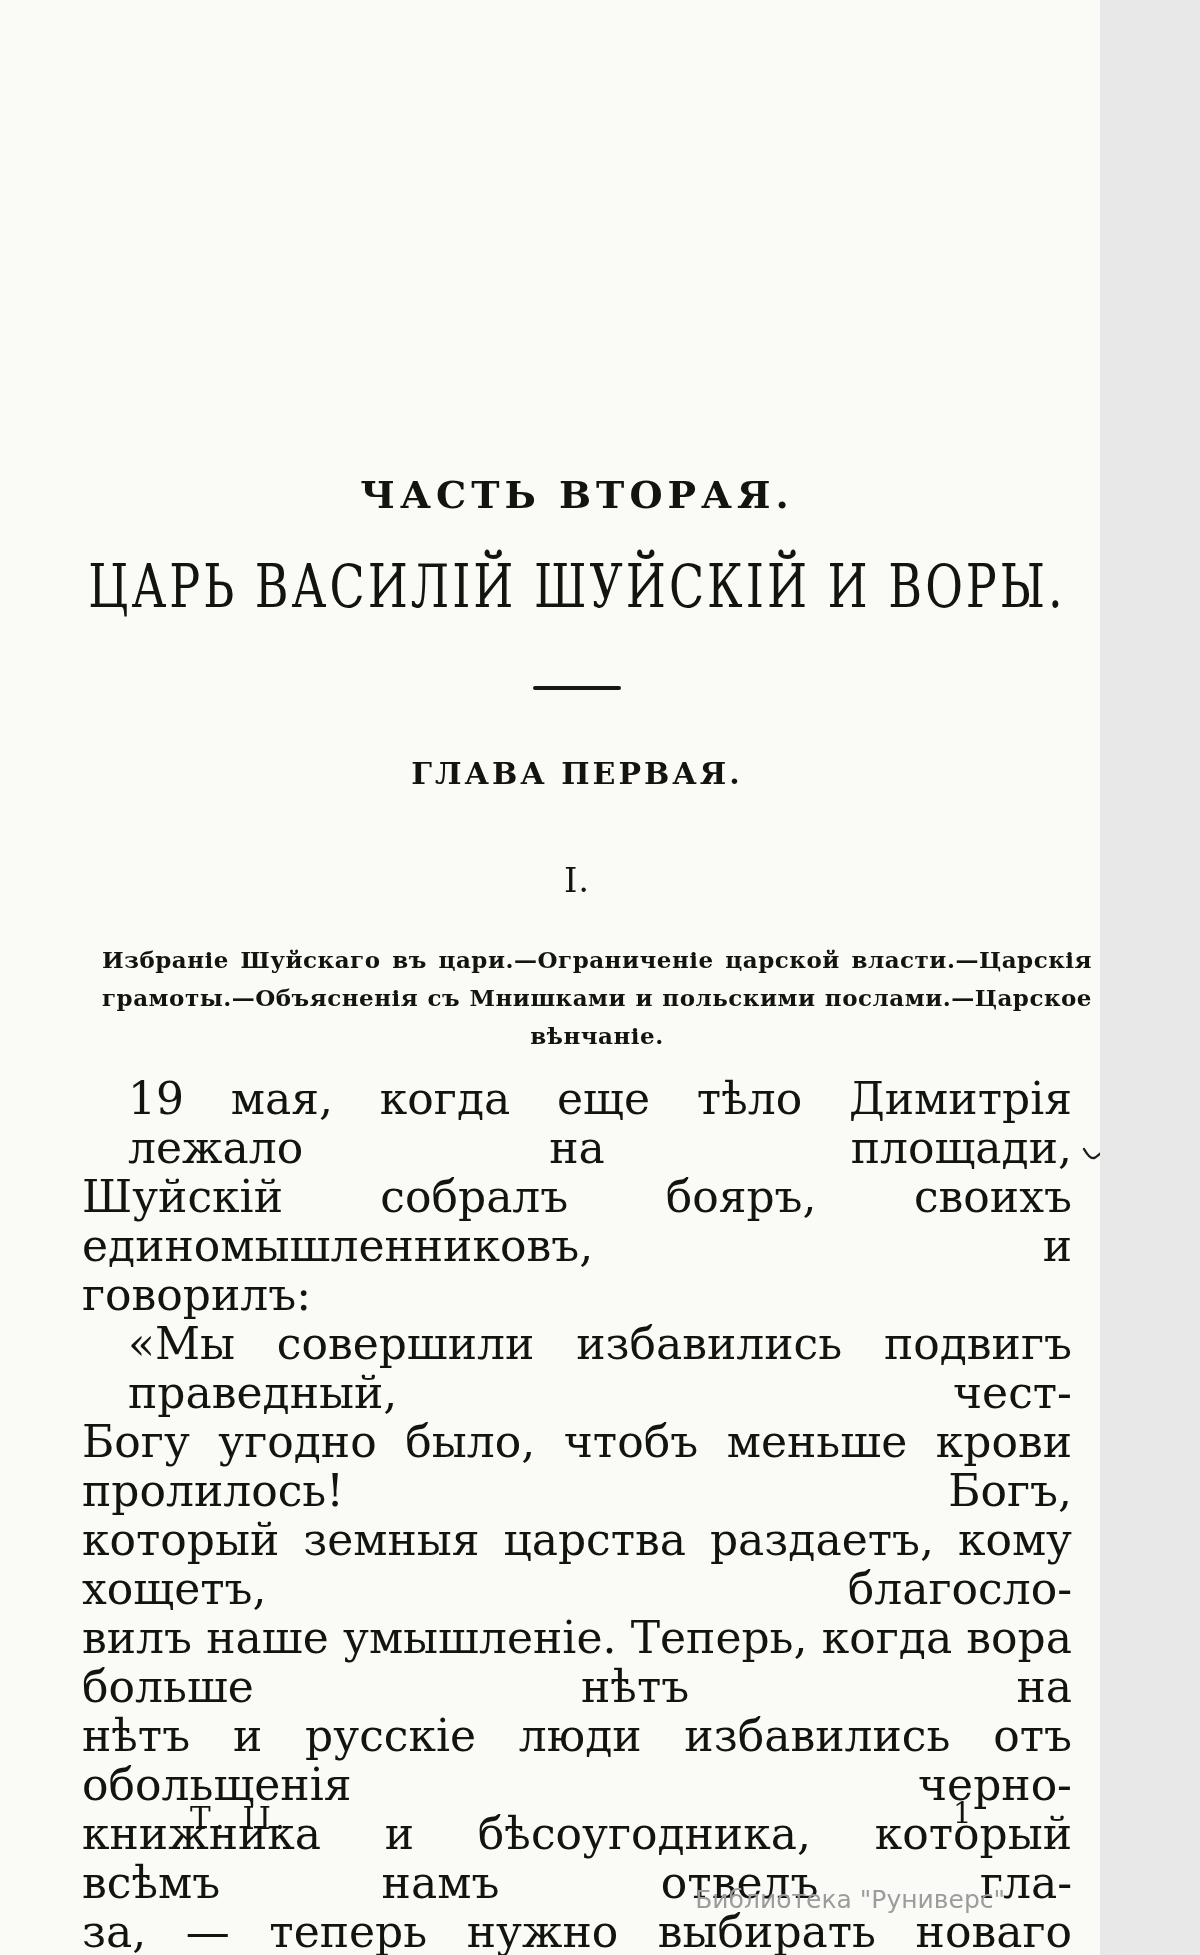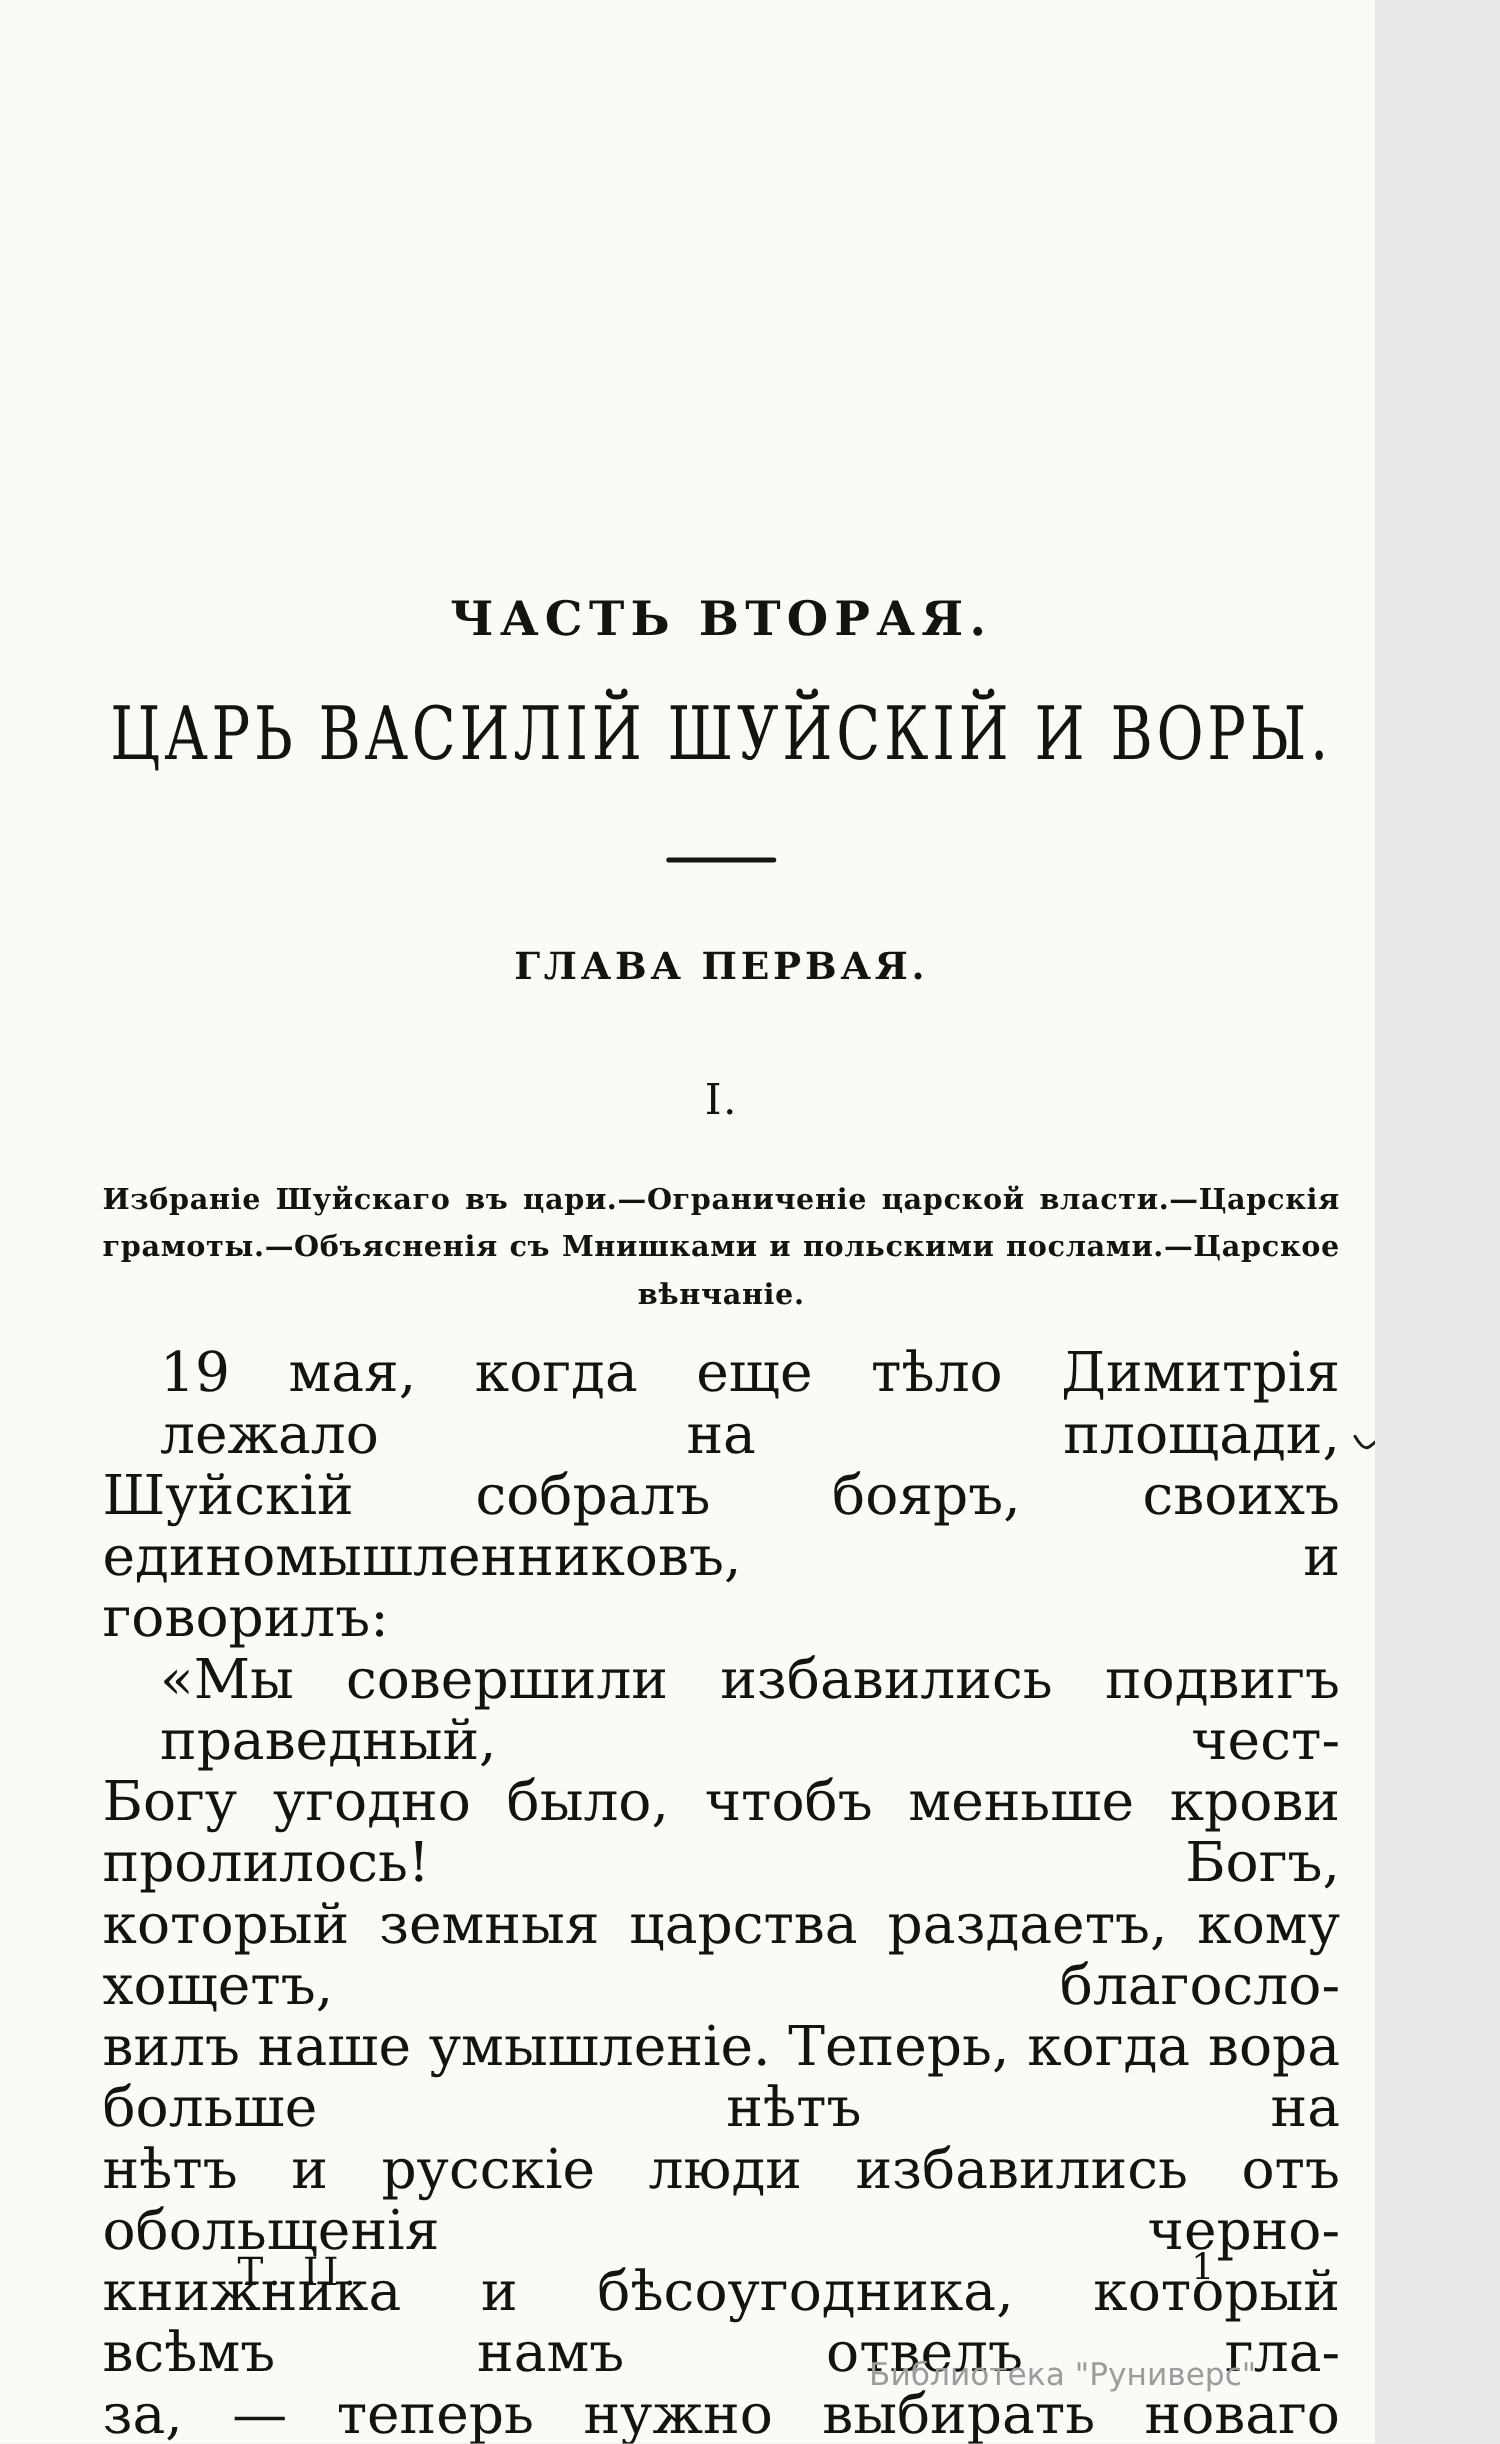--- a/index.html
+++ b/index.html
@@ -36,20 +36,21 @@
     margin:0;
   }
   .section-number {
     top:860px; text-align:center;
     font-size:34px; letter-spacing:1px;
   }
   .summary {
     top:941px;
     font-size:23px; font-weight:bold; line-height:38px;
     letter-spacing:0.5px;
+    margin-left:20px;
   }
   .body-text {
     top:1074px;
     font-size:44px; line-height:49px;
   }
   .j  { text-align:justify; text-align-last:justify; }
   .c  { text-align:center; text-align-last:center; }
   .l  { text-align:left; text-align-last:left; }
   .ind{ padding-left:46px; }
 

